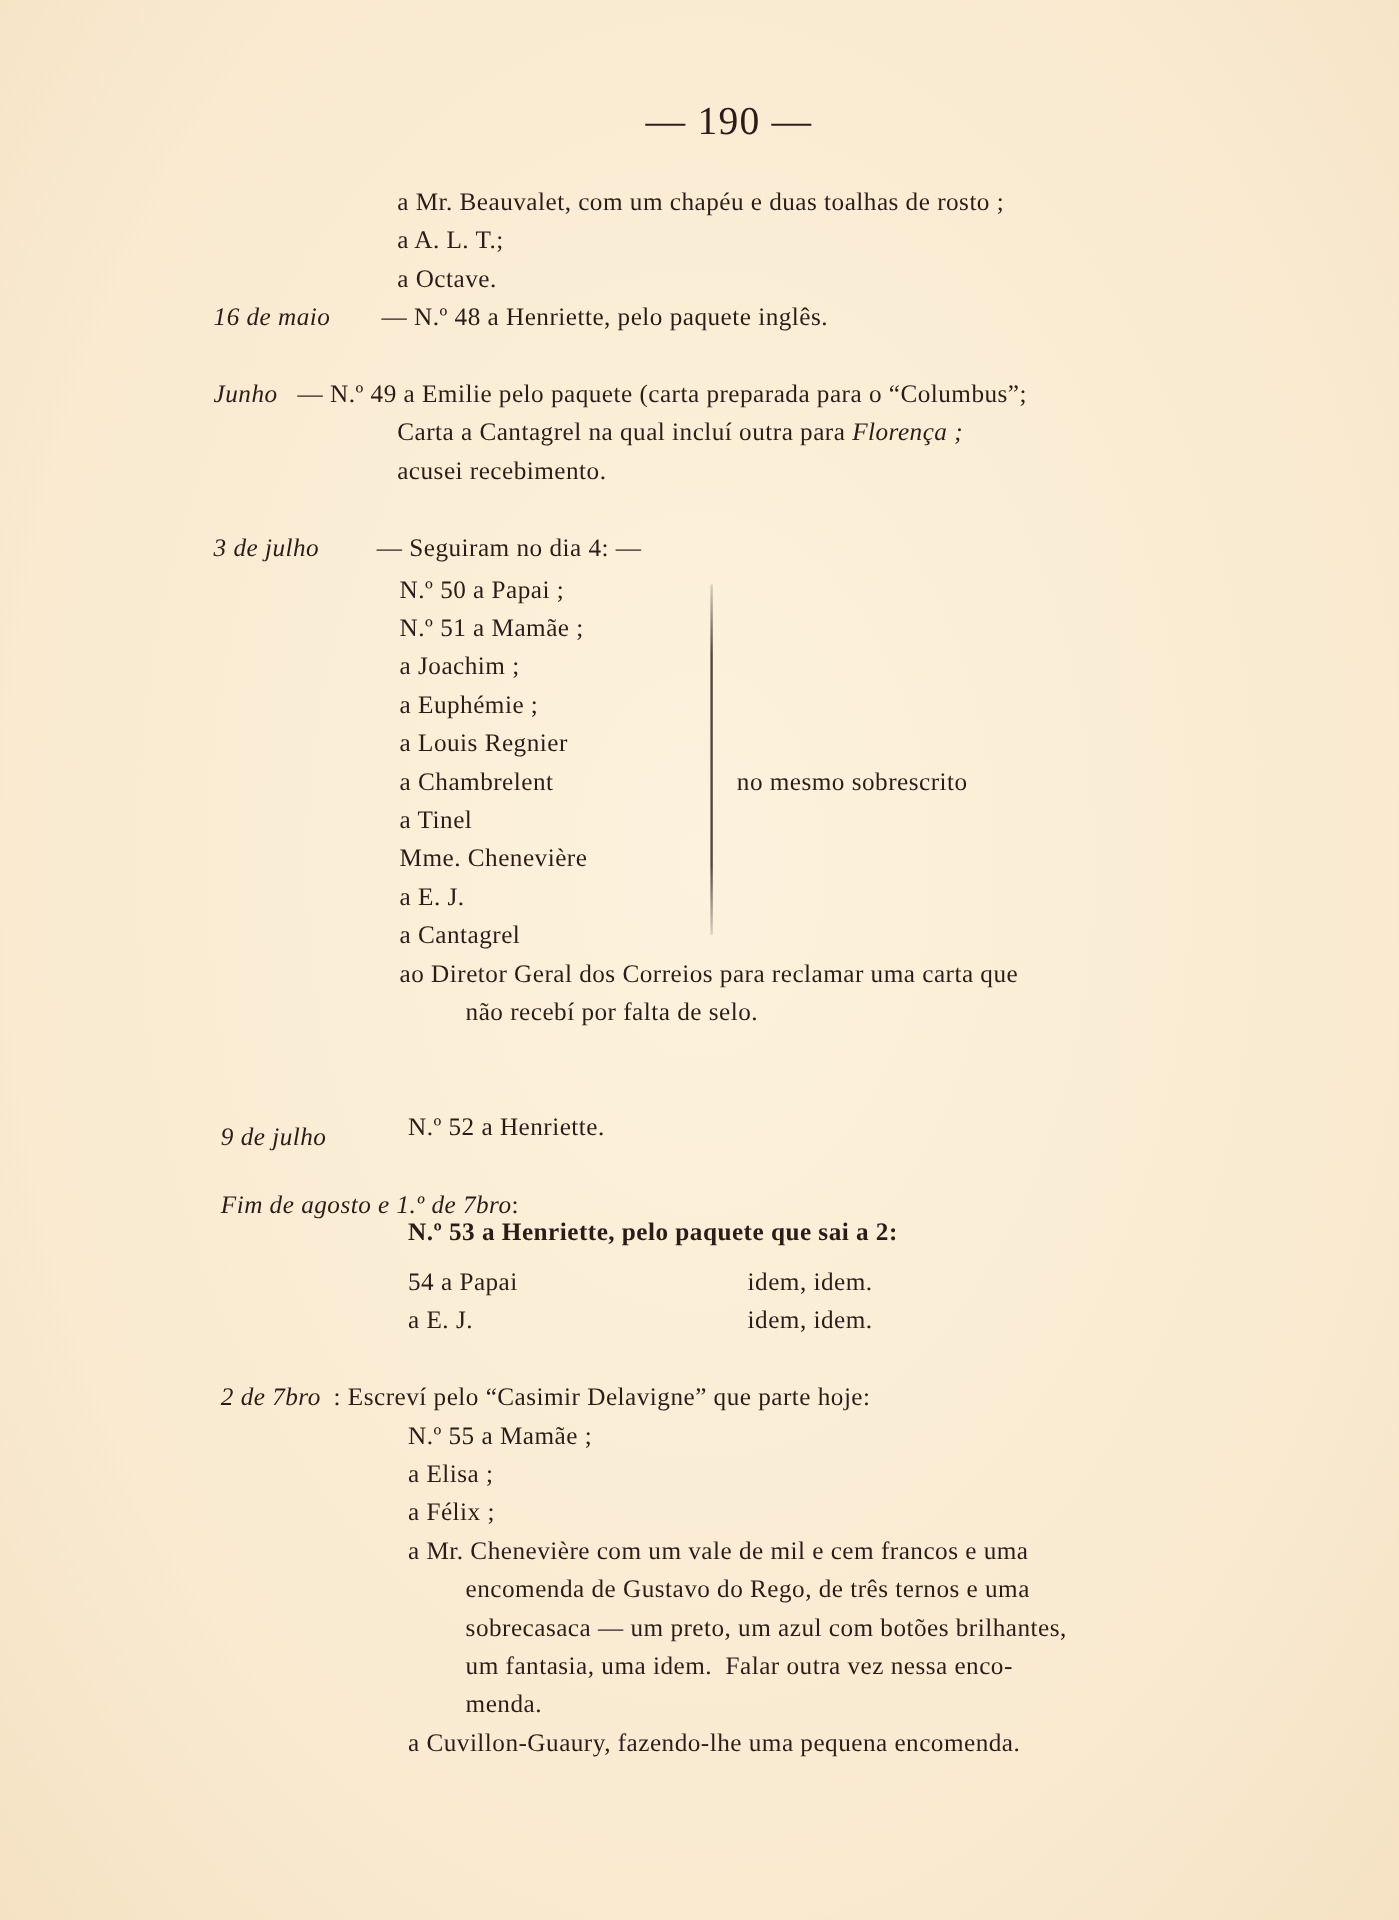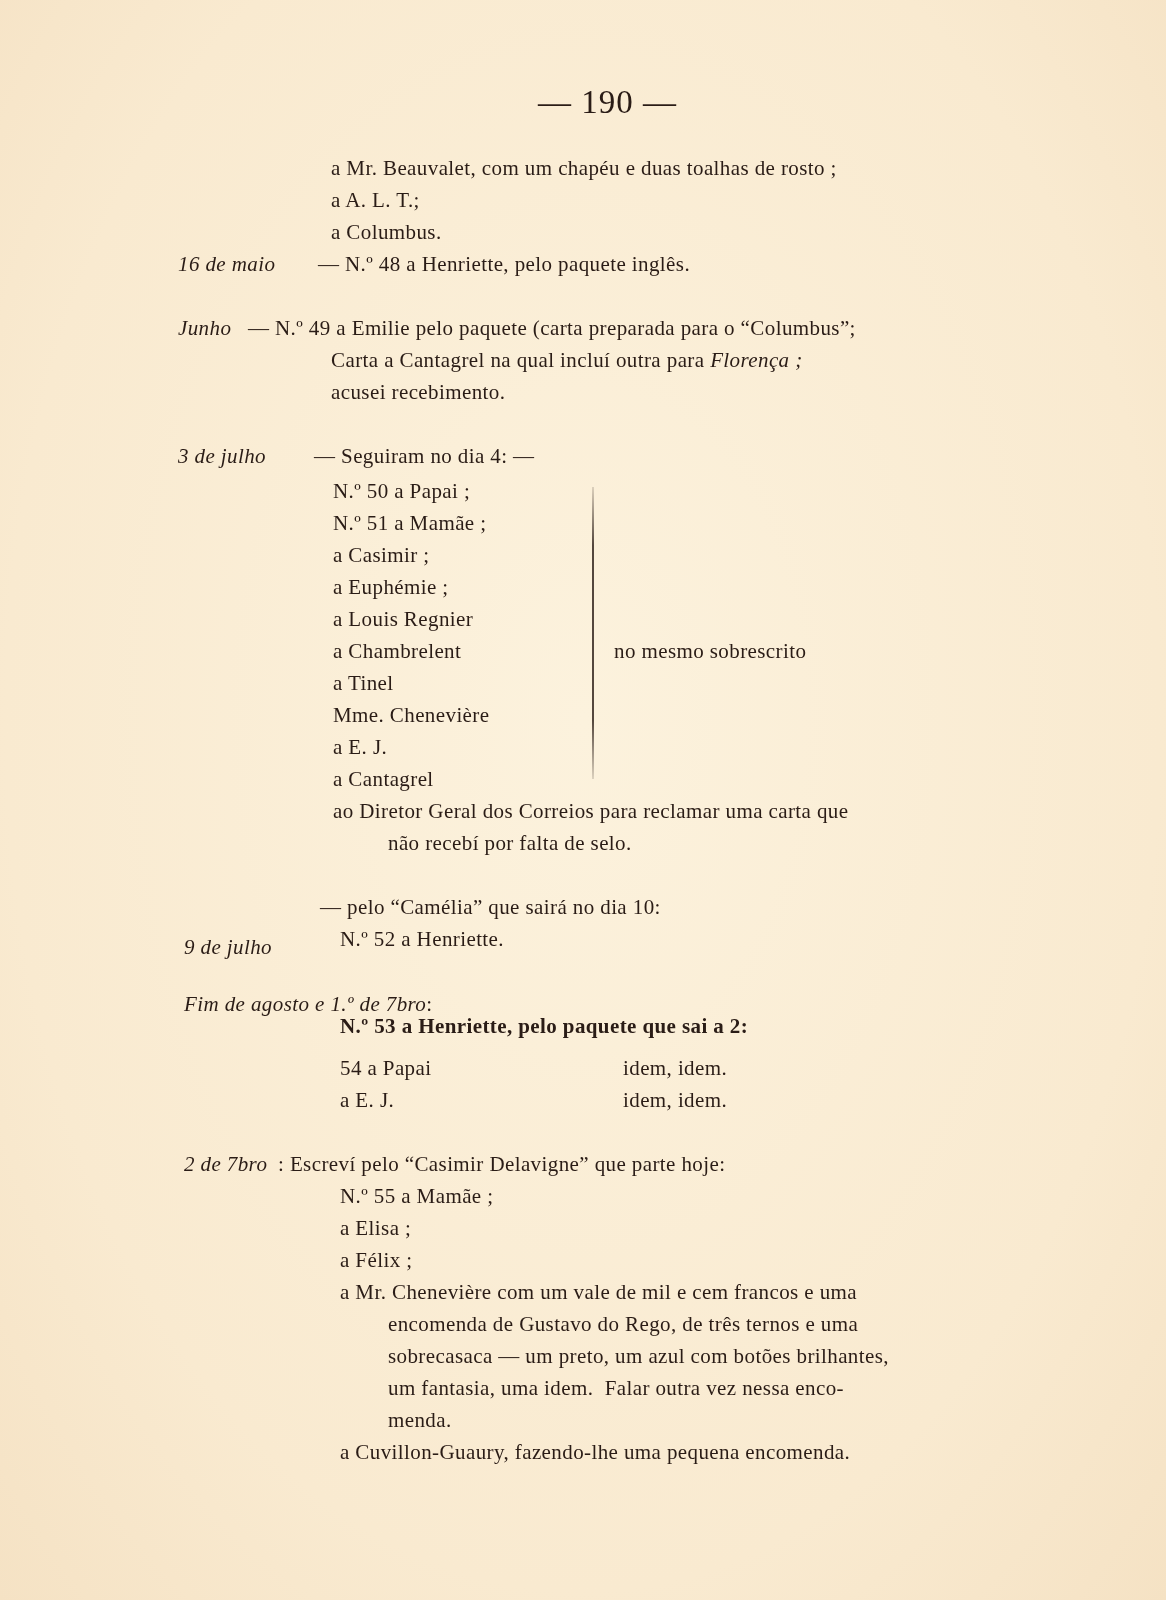--- a/index.html
+++ b/index.html
@@ -26,52 +26,51 @@
 </style>
 </head>
 <body>
 
 <div class="page">
 
   <div class="ln pagenum" style="left:538px; top:88px;">— 190 —</div>
 
   <div class="ln" style="left:331px; top:154px;">a Mr. Beauvalet, com um chapéu e duas toalhas de rosto ;</div>
   <div class="ln" style="left:331px; top:186px;">a A. L. T.;</div>
-  <div class="ln" style="left:331px; top:218px;">a Columbus.</div>
+  <div class="ln" style="left:331px; top:218px;">a Octave.</div>
 
   <div class="ln it" style="left:178px; top:250px;">16 de maio</div>
   <div class="ln" style="left:318px; top:250px;">— N.º 48 a Henriette, pelo paquete inglês.</div>
 
   <div class="ln it" style="left:178px; top:314px;">Junho</div>
   <div class="ln" style="left:248px; top:314px;">— N.º 49 a Emilie pelo paquete (carta preparada para o “Columbus”;</div>
   <div class="ln" style="left:331px; top:346px;"><span>Carta a Cantagrel na qual incluí outra para </span><span class="it">Florença ;</span></div>
   <div class="ln" style="left:331px; top:378px;">acusei recebimento.</div>
 
   <div class="ln it" style="left:178px; top:442px;">3 de julho</div>
   <div class="ln" style="left:314px; top:442px;">— Seguiram no dia 4: —</div>
 
   <div class="ln" style="left:333px; top:477px;">N.º 50 a Papai ;</div>
   <div class="ln" style="left:333px; top:509px;">N.º 51 a Mamãe ;</div>
-  <div class="ln" style="left:333px; top:541px;">a Casimir ;</div>
+  <div class="ln" style="left:333px; top:541px;">a Joachim ;</div>
   <div class="ln" style="left:333px; top:573px;">a Euphémie ;</div>
   <div class="ln" style="left:333px; top:605px;">a Louis Regnier</div>
   <div class="ln" style="left:333px; top:637px;">a Chambrelent</div>
   <div class="ln" style="left:333px; top:669px;">a Tinel</div>
   <div class="ln" style="left:333px; top:701px;">Mme. Chenevière</div>
   <div class="ln" style="left:333px; top:733px;">a E. J.</div>
   <div class="ln" style="left:333px; top:765px;">a Cantagrel</div>
 
   <div class="brace"></div>
   <div class="ln" style="left:614px; top:637px;">no mesmo sobrescrito</div>
 
   <div class="ln" style="left:333px; top:797px;">ao Diretor Geral dos Correios para reclamar uma carta que</div>
   <div class="ln" style="left:388px; top:829px;">não recebí por falta de selo.</div>
 
   <div class="ln it" style="left:184px; top:893px;margin-top:40px;">9 de julho</div>
-  <div class="ln" style="left:320px; top:893px;">— pelo “Camélia” que sairá no dia 10:</div>
   <div class="ln" style="left:340px; top:925px;">N.º 52 a Henriette.</div>
 
   <div class="ln" style="left:184px; top:990px;"><span class="it">Fim de agosto e 1.º de 7bro</span><span>:</span></div>
   <div class="ln" style="left:340px; top:1012px;font-weight:bold;">N.º 53 a Henriette, pelo paquete que sai a 2:</div>
   <div class="ln" style="left:340px; top:1054px;">54 a Papai</div>
   <div class="ln" style="left:623px; top:1054px;">idem, idem.</div>
   <div class="ln" style="left:340px; top:1086px;">a E. J.</div>
   <div class="ln" style="left:623px; top:1086px;">idem, idem.</div>
 
   <div class="ln it" style="left:184px; top:1150px;">2 de 7bro</div>

